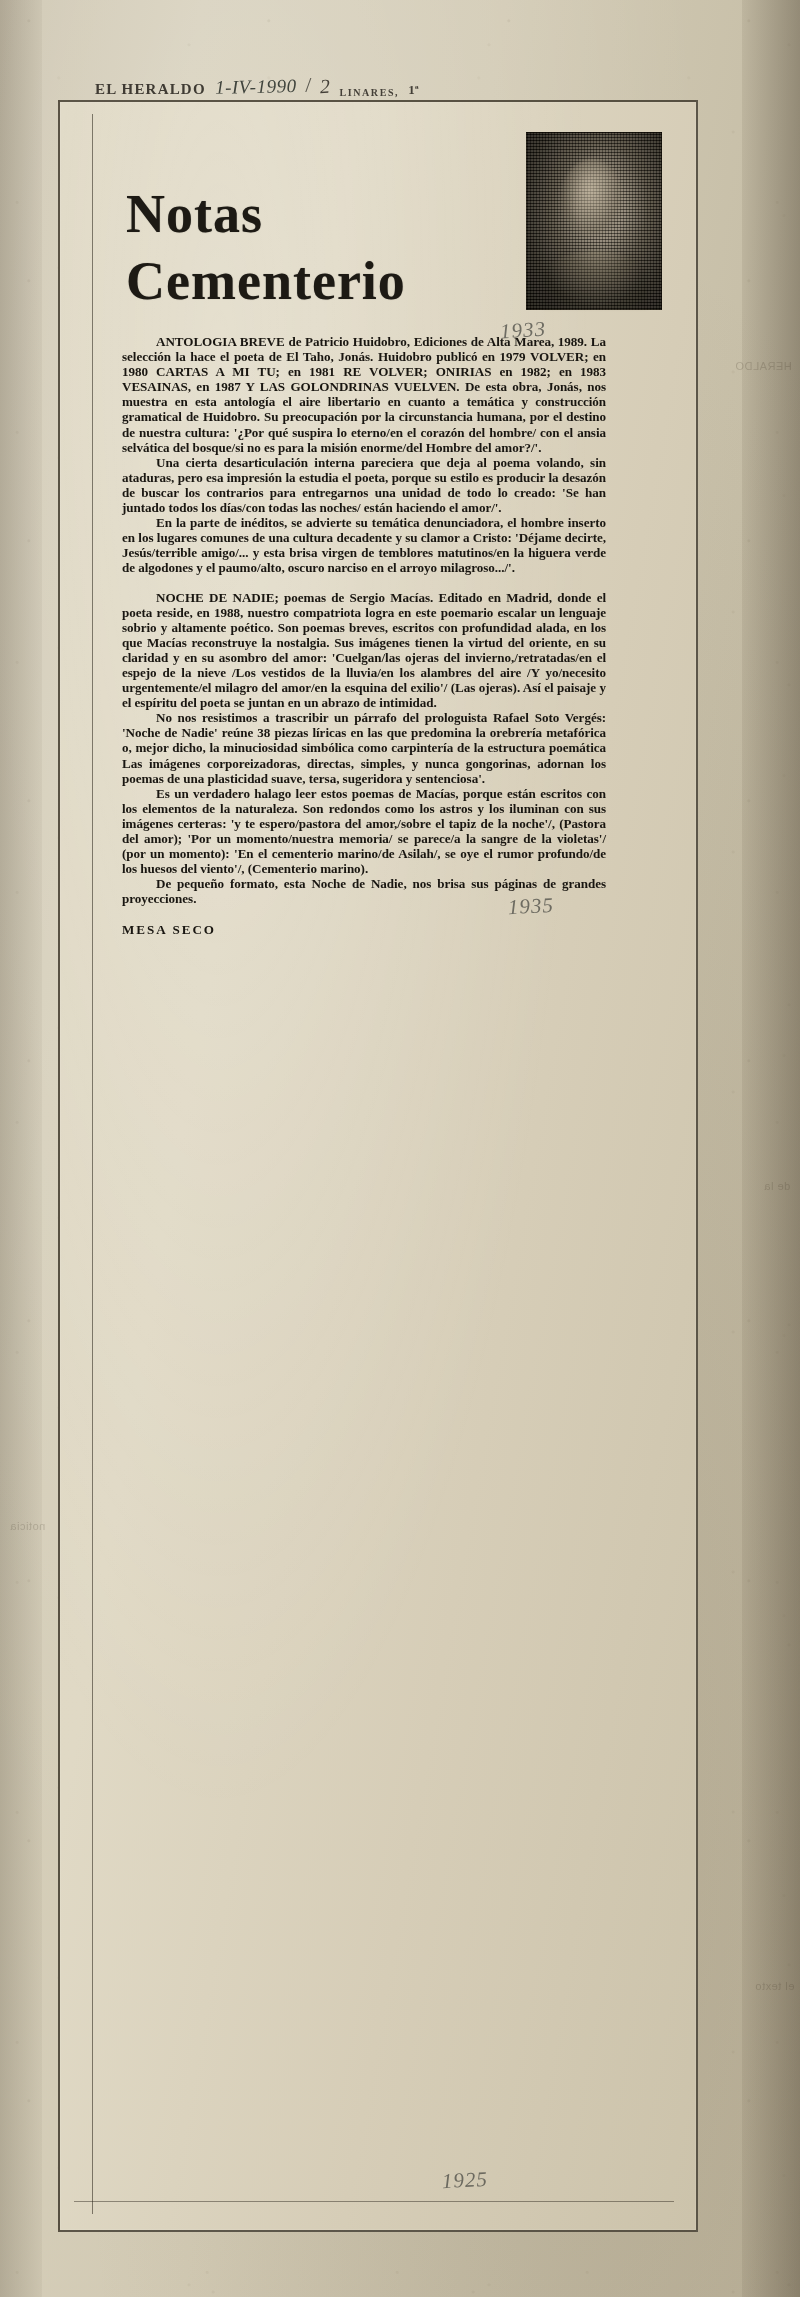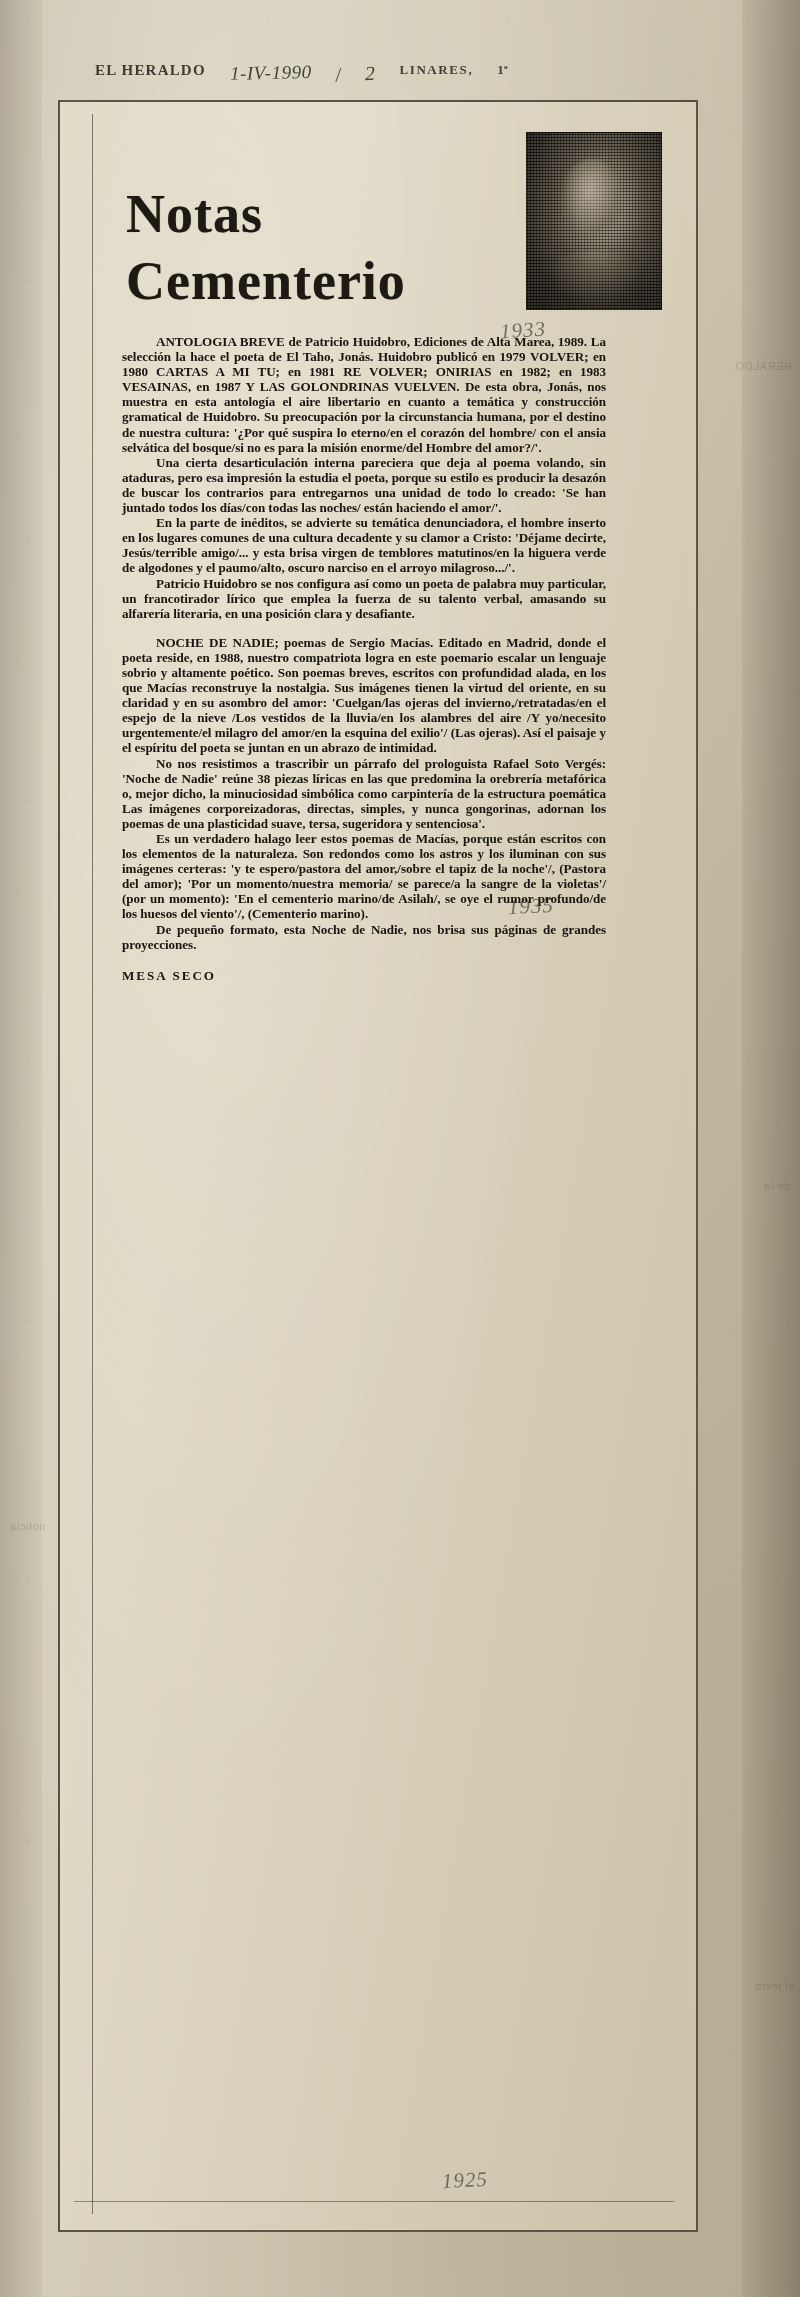--- a/index.html
+++ b/index.html
@@ -51,22 +51,22 @@
       radial-gradient(circle at 9%  88%, rgba(90,75,50,.16) 0 1px, transparent 2px);
     background-size: 240px 260px, 300px 320px, 210px 190px, 260px 240px, 320px 280px, 190px 230px;
   }
 
   
   #masthead {
     position: absolute;
     left: 95px; top: 62px;
     width: 560px; height: 36px;
     display: flex;
-    align-items: flex-start;
-    gap: 24px;
+    align-items: flex-end;
+    gap: 9px;
     font-family: "Liberation Serif", serif;
     color: #2a2620;
   }
   .mast-title {
     font-weight: bold;
     font-size: 15px;
     letter-spacing: 1.2px;
     text-transform: uppercase;
     opacity: .88;
     filter: blur(.25px);
@@ -86,21 +86,21 @@
     opacity: .8;
   }
   .mast-page-hand {
     font-size: 20px;
     font-style: italic;
     transform: rotate(-3deg);
     opacity: .85;
   }
   .mast-city {
     font-weight: bold;
-    font-size: 13px;
+    font-size: 10px;
     letter-spacing: 1.6px;
     opacity: .85;
     filter: blur(.25px);
   }
   .mast-pagenum {
     font-weight: bold;
     font-size: 13px;
     opacity: .85;
   }
 
@@ -266,21 +266,20 @@
     </div>
 
     <div class="handwrite" id="year1">1933</div>
     <div class="handwrite" id="year2">1935</div>
     <div class="handwrite" id="year3">1925</div>
 
     <div id="body-text">
       <p>ANTOLOGIA BREVE de Patricio Huidobro, Ediciones de Alta Marea, 1989. La selección la hace el poeta de El Taho, Jonás. Huidobro publicó en 1979 VOLVER; en 1980 CARTAS A MI TU; en 1981 RE VOLVER; ONIRIAS en 1982; en 1983 VESAINAS, en 1987 Y LAS GOLONDRINAS VUELVEN. De esta obra, Jonás, nos muestra en esta antología el aire libertario en cuanto a temática y construcción gramatical de Huidobro. Su preocupación por la circunstancia humana, por el destino de nuestra cultura: '¿Por qué suspira lo eterno/en el corazón del hombre/ con el ansia selvática del bosque/si no es para la misión enorme/del Hombre del amor?/'.</p>
       <p>Una cierta desarticulación interna pareciera que deja al poema volando, sin ataduras, pero esa impresión la estudia el poeta, porque su estilo es producir la desazón de buscar los contrarios para entregarnos una unidad de todo lo creado: 'Se han juntado todos los días/con todas las noches/ están haciendo el amor/'.</p>
       <p>En la parte de inéditos, se advierte su temática denunciadora, el hombre inserto en los lugares comunes de una cultura decadente y su clamor a Cristo: 'Déjame decirte, Jesús/terrible amigo/... y esta brisa virgen de temblores matutinos/en la higuera verde de algodones y el paumo/alto, oscuro narciso en el arroyo milagroso.../'.</p>
-      <p>Patricio Huidobro se nos configura así como un poeta de palabra muy particular, un francotirador lírico que emplea la fuerza de su talento verbal, amasando su alfarería literaria, en una posición clara y desafiante.</p>
       <p class="gap">NOCHE DE NADIE; poemas de Sergio Macías. Editado en Madrid, donde el poeta reside, en 1988, nuestro compatriota logra en este poemario escalar un lenguaje sobrio y altamente poético. Son poemas breves, escritos con profundidad alada, en los que Macías reconstruye la nostalgia. Sus imágenes tienen la virtud del oriente, en su claridad y en su asombro del amor: 'Cuelgan/las ojeras del invierno,/retratadas/en el espejo de la nieve /Los vestidos de la lluvia/en los alambres del aire /Y yo/necesito urgentemente/el milagro del amor/en la esquina del exilio'/ (Las ojeras). Así el paisaje y el espíritu del poeta se juntan en un abrazo de intimidad.</p>
       <p>No nos resistimos a trascribir un párrafo del prologuista Rafael Soto Vergés: 'Noche de Nadie' reúne 38 piezas líricas en las que predomina la orebrería metafórica o, mejor dicho, la minuciosidad simbólica como carpintería de la estructura poemática Las imágenes corporeizadoras, directas, simples, y nunca gongorinas, adornan los poemas de una plasticidad suave, tersa, sugeridora y sentenciosa'.</p>
       <p>Es un verdadero halago leer estos poemas de Macías, porque están escritos con los elementos de la naturaleza. Son redondos como los astros y los iluminan con sus imágenes certeras: 'y te espero/pastora del amor,/sobre el tapiz de la noche'/, (Pastora del amor); 'Por un momento/nuestra memoria/ se parece/a la sangre de la violetas'/ (por un momento): 'En el cementerio marino/de Asilah/, se oye el rumor profundo/de los huesos del viento'/, (Cementerio marino).</p>
       <p>De pequeño formato, esta Noche de Nadie, nos brisa sus páginas de grandes proyecciones.</p>
       <p class="sig">MESA SECO</p>
     </div>
   </div>
 </div>
 
 </body></html>

